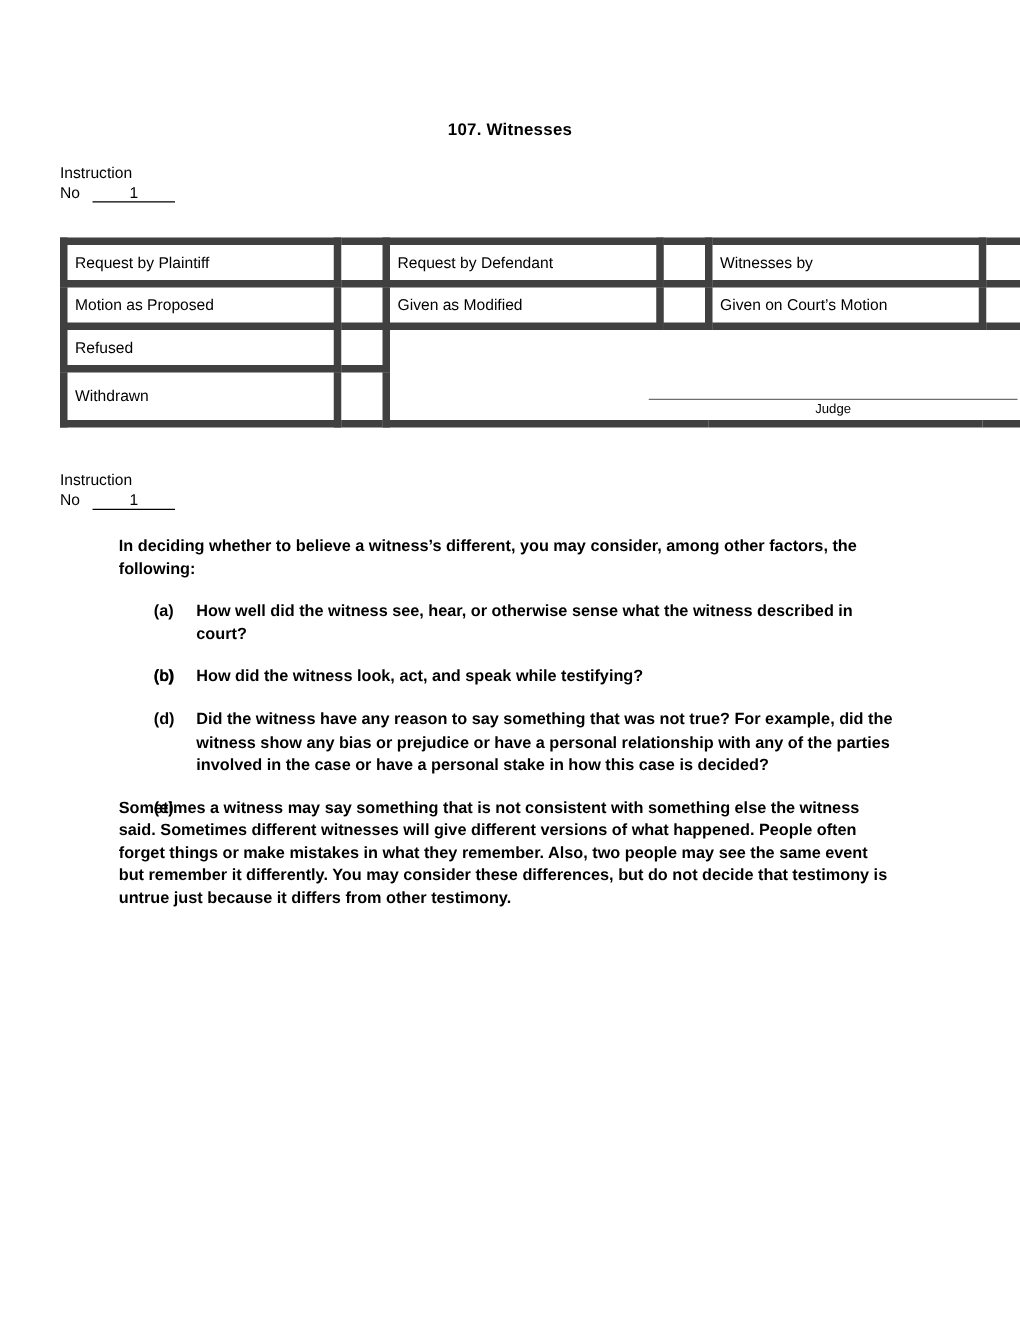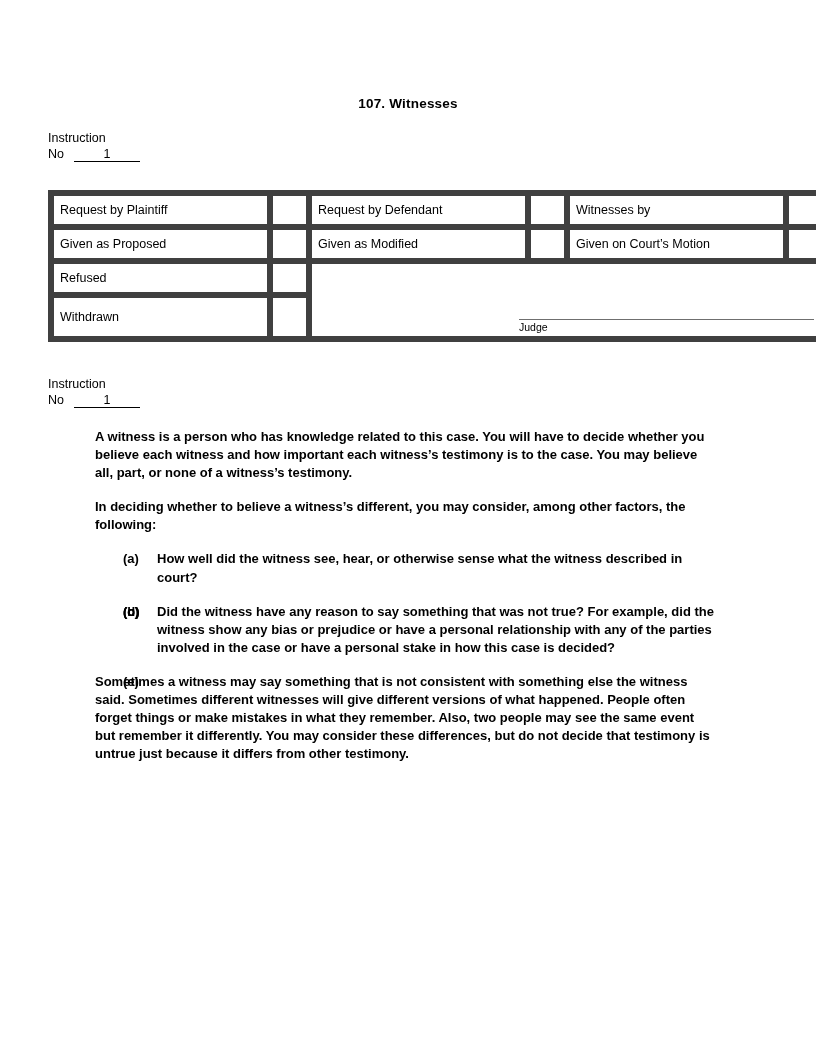--- a/index.html
+++ b/index.html
@@ -97,21 +97,21 @@
     right: 8px;
     bottom: 3px;
     width: 295px;
   }
   .judge-rule {
     border-bottom: 1px solid #6f6f6f;
     height: 1px;
     width: 100%;
   }
   .judge-label {
-    text-align: left;
+    text-align: center;
     font-size: 10.5px;
     line-height: 12px;
     padding-top: 1px;
   }
 
   
   .body-copy {
     position: absolute;
     left: 95px;
     top: 428px;
@@ -161,21 +161,21 @@
     <tbody>
       <tr>
         <td class="col-label">Request by Plaintiff</td>
         <td class="col-chk chk"></td>
         <td class="col-label">Request by Defendant</td>
         <td class="col-chk chk"></td>
         <td class="col-label">Witnesses by</td>
         <td class="col-chk chk"></td>
       </tr>
       <tr>
-        <td class="col-label">Given as Proposed</td>
+        <td class="col-label">Motion as Proposed</td>
         <td class="col-chk chk"></td>
         <td class="col-label">Given as Modified</td>
         <td class="col-chk chk"></td>
         <td class="col-label">Given on Court’s Motion</td>
         <td class="col-chk chk"></td>
       </tr>
       <tr>
         <td class="col-label">Refused</td>
         <td class="col-chk chk"></td>
         <td class="judge-cell" colspan="4" rowspan="2">
@@ -193,33 +193,33 @@
   </table>
 
   <div class="instr-block" id="instr-body">
     <span class="line1">Instruction</span>
     <span class="line2">
       <span class="instr-no-label">No</span><span class="instr-blank">1</span>
     </span>
   </div>
 
   <div class="body-copy">
-    <p>A witness is a person who has knowledge related to this case. You will have to decide whether you believe each witness and how important each witness’s testimony is to the case. You may believe all, part, or none of a witness’s testimony.</p>
     <p>In deciding whether to believe a witness’s different, you may consider, among other factors, the following:</p>
 
     <ul class="sub-list">
       <li>
         <span class="marker">(a)</span>
         <span class="marker-text">How well did the witness see, hear, or otherwise sense what the witness described in court?</span>
       </li>
       <li>
         <span class="marker">(b)</span>
       </li>
       <li>
         <span class="marker">(c)</span>
+        <span class="marker-text">How did the witness look, act, and speak while testifying?</span>
       </li>
       <li>
         <span class="marker">(d)</span>
         <span class="marker-text">Did the witness have any reason to say something that was not true? For example, did the witness show any bias or prejudice or have a personal relationship with any of the parties involved in the case or have a personal stake in how this case is decided?</span>
       </li>
       <li>
         <span class="marker">(e)</span>
       </li>
     </ul>
 

